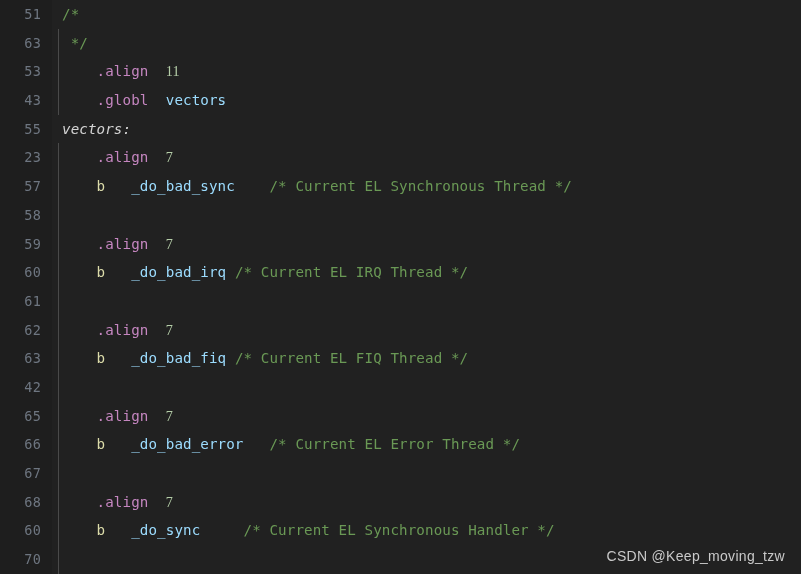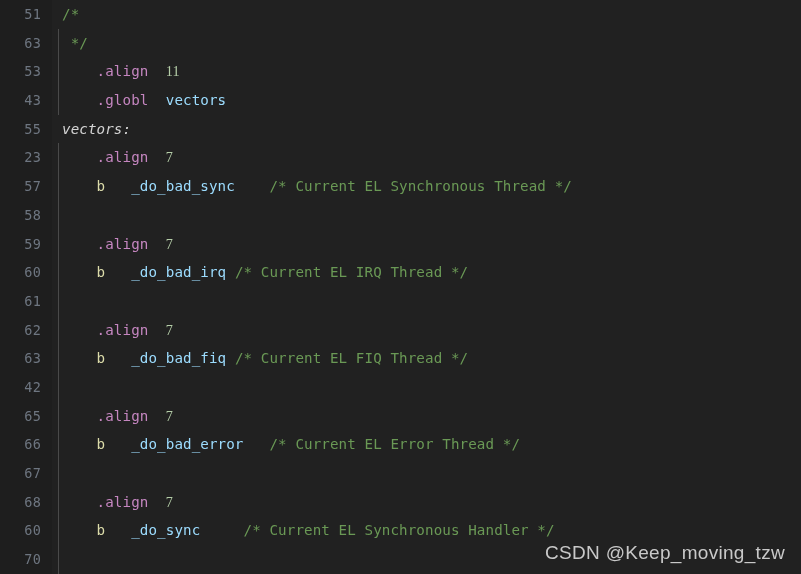--- a/index.html
+++ b/index.html
@@ -77,21 +77,21 @@
   .t-instr    { color: #dcdcaa; }
   .t-num      { color: #b5cea8; font-family: Liberation Serif, serif; }
   .t-plain    { color: #d4d4d4; font-style: italic; }
 
   
   #watermark {
     position: absolute;
     right: 16px;
     bottom: 10px;
     font-family: "Liberation Sans", "DejaVu Sans", sans-serif;
-    font-size: 19px;
+    font-size: 14px;
     color: #c9c9c9;
     letter-spacing: 0.3px;
     z-index: 5;
     pointer-events: none;
     margin-top: 16px;
   }
 </style>
 </head>
 <body>
 

